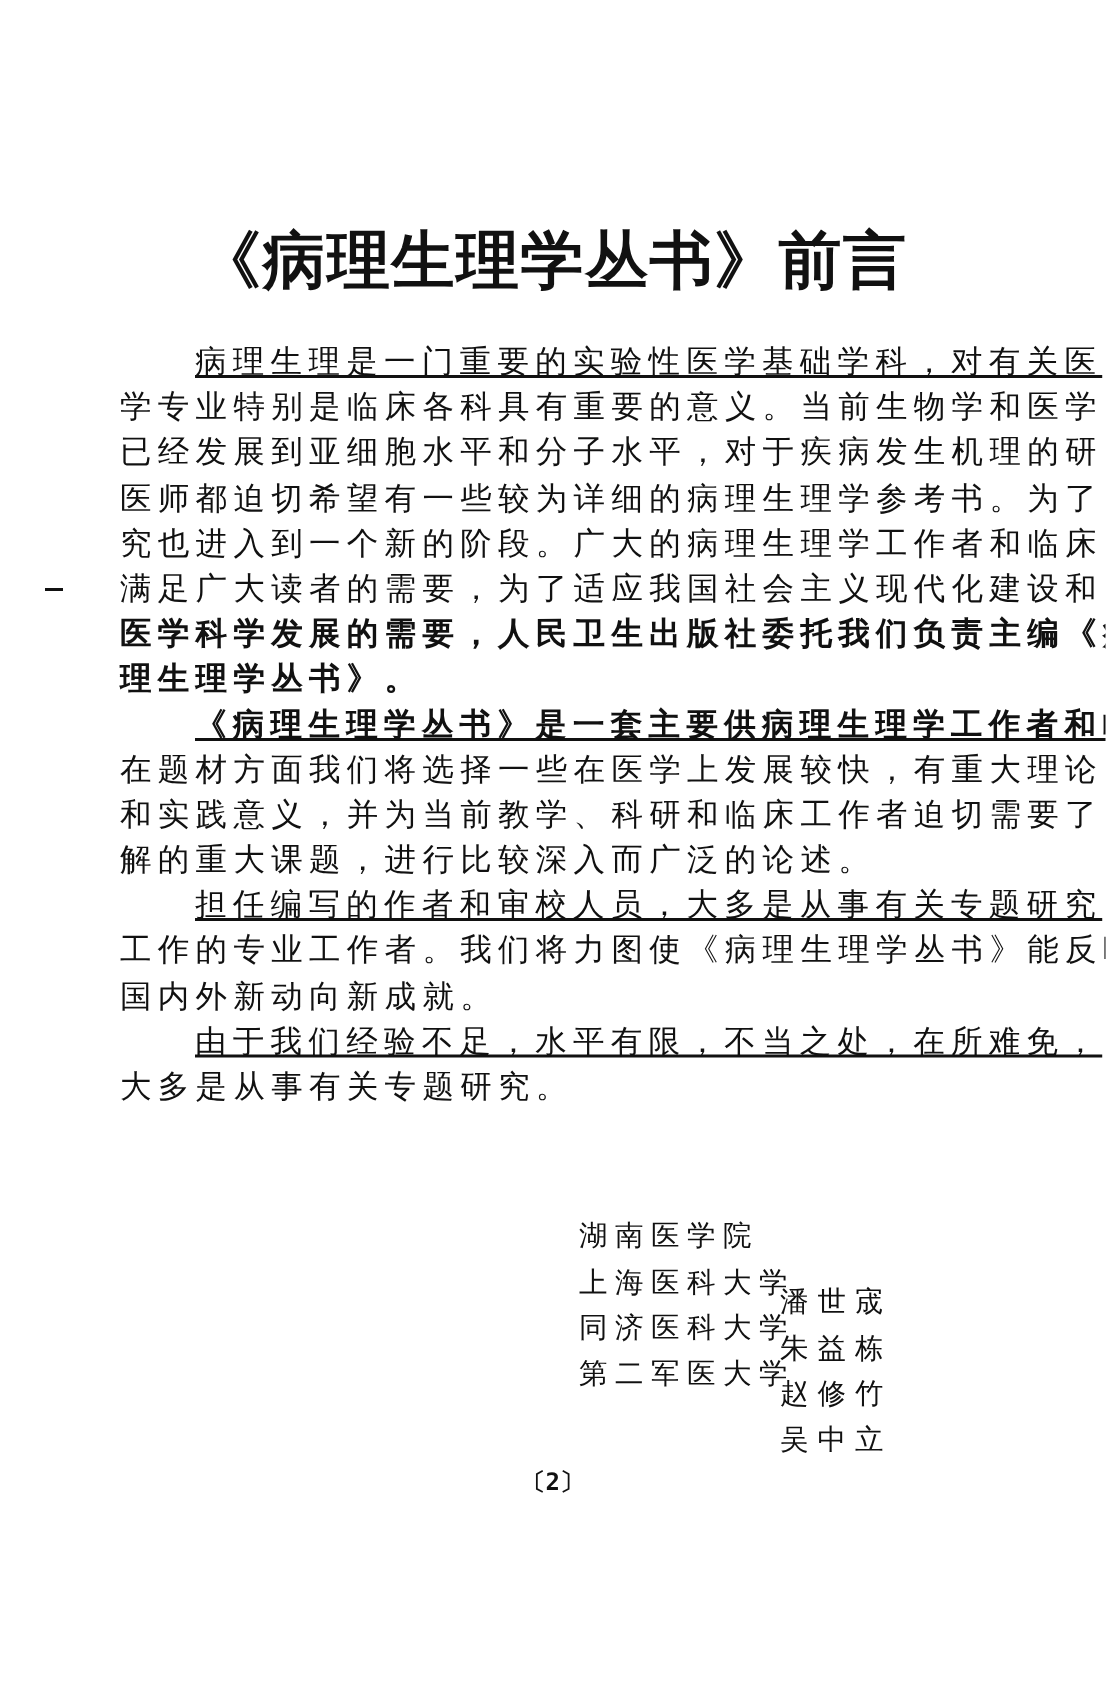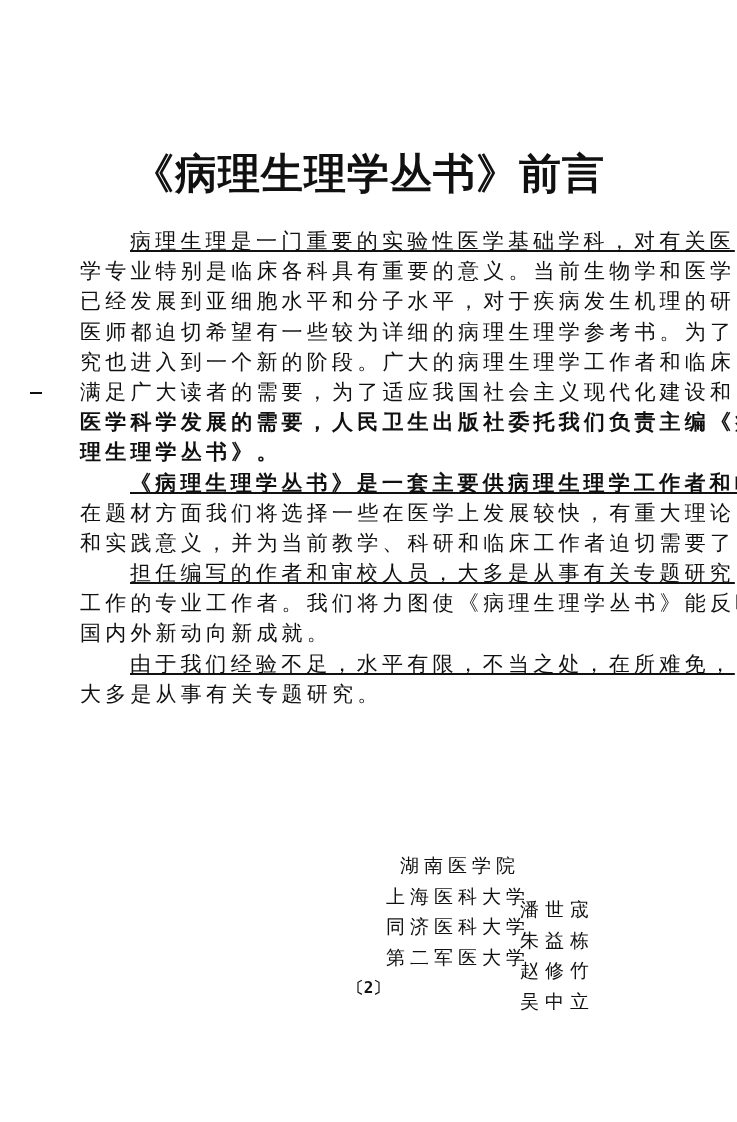--- a/index.html
+++ b/index.html
@@ -6,21 +6,21 @@
   body { width: 737px; height: 1122px; position: relative; overflow: hidden;
          font-family: "DejaVu Serif", "Liberation Serif", serif; color: #111; }
   .title { position: absolute; top: 146px; left: 0; width: 737px; text-align: center;
            font-size: 42px; font-weight: bold; letter-spacing: 1px; }
   .body { position: absolute; left: 80px; top: 226px; width: 572px; }
   .line { height: 30.2px; line-height: 30.2px; font-size: 21px; white-space: nowrap;
           letter-spacing: 4.2px; }
   .line.indent { padding-left: 50px; text-decoration: underline; }
   .b { font-weight: bold; }
   .margin-mark { position: absolute; left: 30px; top: 392px; width: 12px; height: 2px; background: #111; }
-  .sig { position: absolute; left: 386px; top: 850px; width: 240px; text-align: right; }
+  .sig { position: absolute; left: 386px; top: 809px; width: 240px; }
   .sig-row { display: flex; height: 30.5px; line-height: 30.5px; font-size: 19px; }
   .sig-org { width: 134px; letter-spacing: 5px; white-space: nowrap; }
   .sig-name { letter-spacing: 6px; white-space: nowrap; margin-top: 44px; }
   .page-num { position: absolute; top: 978px; left: 0; width: 737px; text-align: center;
               font-size: 16px; font-weight: bold; font-family: "DejaVu Sans Mono", monospace; }
 </style>
 </head>
 <body>
 
 <div>
@@ -35,20 +35,21 @@
     <div class="line">已经发展到亚细胞水平和分子水平，对于疾病发生机理的研</div>
     <div class="line">医师都迫切希望有一些较为详细的病理生理学参考书。为了</div>
     <div class="line">究也进入到一个新的阶段。广大的病理生理学工作者和临床</div>
     <div class="line">满足广大读者的需要，为了适应我国社会主义现代化建设和</div>
     <div class="line b">医学科学发展的需要，人民卫生出版社委托我们负责主编《病</div>
     <div class="line b">理生理学丛书》。</div>
 
     <div class="line indent b">《病理生理学丛书》是一套主要供病理生理学工作者和临</div>
     <div class="line">在题材方面我们将选择一些在医学上发展较快，有重大理论</div>
     <div class="line">和实践意义，并为当前教学、科研和临床工作者迫切需要了</div>
+    <div class="line">解的重大课题，进行比较深入而广泛的论述。</div>
 
     <div class="line indent">担任编写的作者和审校人员，大多是从事有关专题研究</div>
     <div class="line">工作的专业工作者。我们将力图使《病理生理学丛书》能反映</div>
     <div class="line">国内外新动向新成就。</div>
 
     <div class="line indent">由于我们经验不足，水平有限，不当之处，在所难免，</div>
     <div class="line">大多是从事有关专题研究。</div>
   </div>
 
   <div class="sig">

